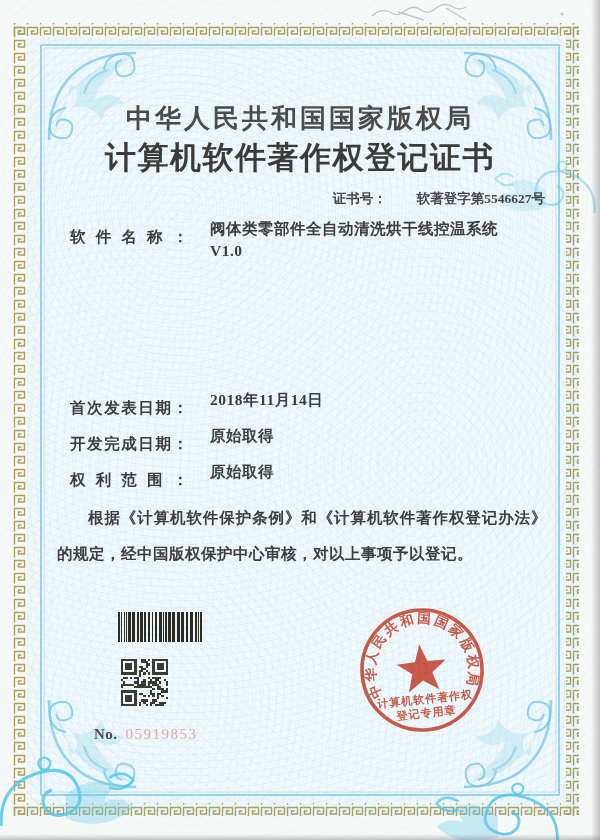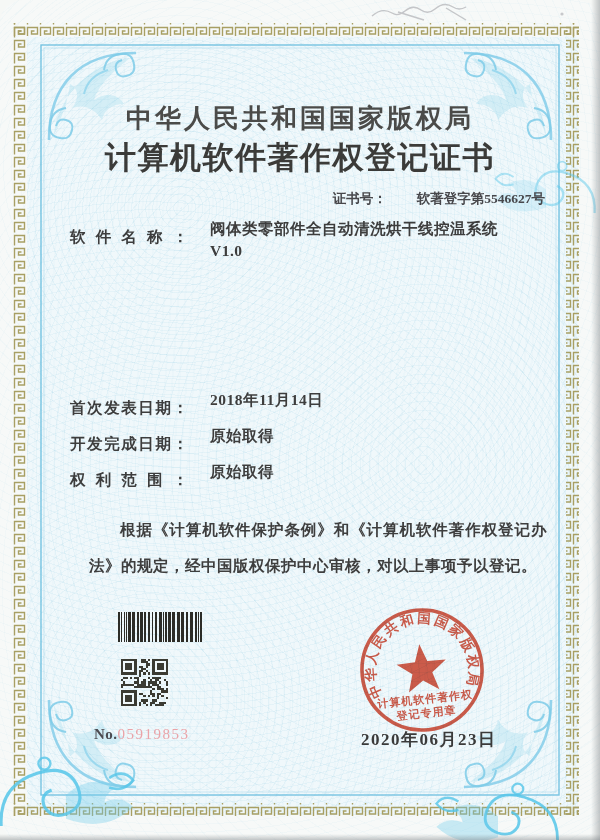--- a/index.html
+++ b/index.html
@@ -27,32 +27,32 @@
     font-weight:600; color:#47474b; }
   .cert-no .lbl { margin-right:30px; }
 
   .field { position:absolute; left:70px; right:50px; font-size:15.5px; color:#3d3d3d; }
   .flabel { display:inline-block; width:118px; font-weight:700;
     text-align:justify; text-align-last:justify; vertical-align:top;margin-top:9px; }
   .fvalue { display:inline-block; margin-left:22px; max-width:336px; font-weight:700;
     white-space:pre-line; vertical-align:top; line-height:1.45; letter-spacing:.5px; }
   .f1{top:218px}.f2{top:285px}.f3{top:352px}.f4{top:389px}.f5{top:425px}.f6{top:461px}.f7{top:497px}
 
-  .statement { position:absolute; top:512px; left:57px; right:53px;
+  .statement { position:absolute; top:500px; left:57px; right:53px;
     font-size:15.5px; font-weight:600; color:#3e3e3e; line-height:36px;
-    text-indent:2em; letter-spacing:.5px; text-align:justify;margin-left:32px; }
+    text-indent:2em; letter-spacing:.5px; text-align:justify; }
 
   .barcode { position:absolute; left:118px; top:612px; width:88px; height:30px;
     font-size:0; white-space:nowrap; overflow:hidden; }
   .barcode i { display:inline-block; height:100%; background:#2c2c27; }
   svg.qr { position:absolute; left:121px; top:659px; width:47px; height:47px;
     shape-rendering:crispEdges; }
 
   .serial { position:absolute; left:94px; top:726px; font-size:15px; letter-spacing:.5px; }
-  .serial .pfx { color:#4c4c52; font-weight:600; }
+  .serial .pfx { color:#4c4c52; font-weight:600; margin-right:8px; }
   .serial .num { color:#eaa3a8; font-weight:400; letter-spacing:1.5px; }
 
   svg.seal { position:absolute; left:349px; top:597px; width:146px; height:150px;
     mix-blend-mode:multiply; z-index:5; }
   .issue-date { position:absolute; left:361px; top:728px; z-index:4;
     font-size:17px; font-weight:600; letter-spacing:1.5px; color:#3a3a3a; }
 
   .edge-right { position:absolute; top:0; right:0; width:9px; height:100%; z-index:9;
     background:linear-gradient(to right, rgba(0,0,0,0), rgba(125,131,135,.45)); }
   .edge-bottom { position:absolute; left:0; bottom:0; width:100%; height:6px; z-index:9;
@@ -267,17 +267,16 @@
       <polygon fill="#d5503c" points="0,-26 6.2,-8.5 24.7,-8 10,3.2 15.3,21 0,10.5 -15.3,21 -10,3.2 -24.7,-8 -6.2,-8.5"></polygon>
       <path id="sealArc" d="M -40.7,23.5 A 47,47 0 1 1 40.7,23.5" fill="none"></path>
       <text font-size="13.5" font-weight="bold" fill="#d5503c" letter-spacing="2.5">
         <textPath href="#sealArc" startOffset="50%" text-anchor="middle">中华人民共和国国家版权局</textPath>
       </text>
       <text x="0" y="33" text-anchor="middle" font-size="11" font-weight="bold" fill="#d5503c" letter-spacing="1">计算机软件著作权</text>
       <text x="0" y="47" text-anchor="middle" font-size="11" font-weight="bold" fill="#d5503c" letter-spacing="1">登记专用章</text>
     </g>
   </svg>
 
-  <div class="issue-date">2020年06月23日</div>
 
   <div class="edge-right"></div>
   <div class="edge-bottom"></div>
 </div>
 
 </body></html>

